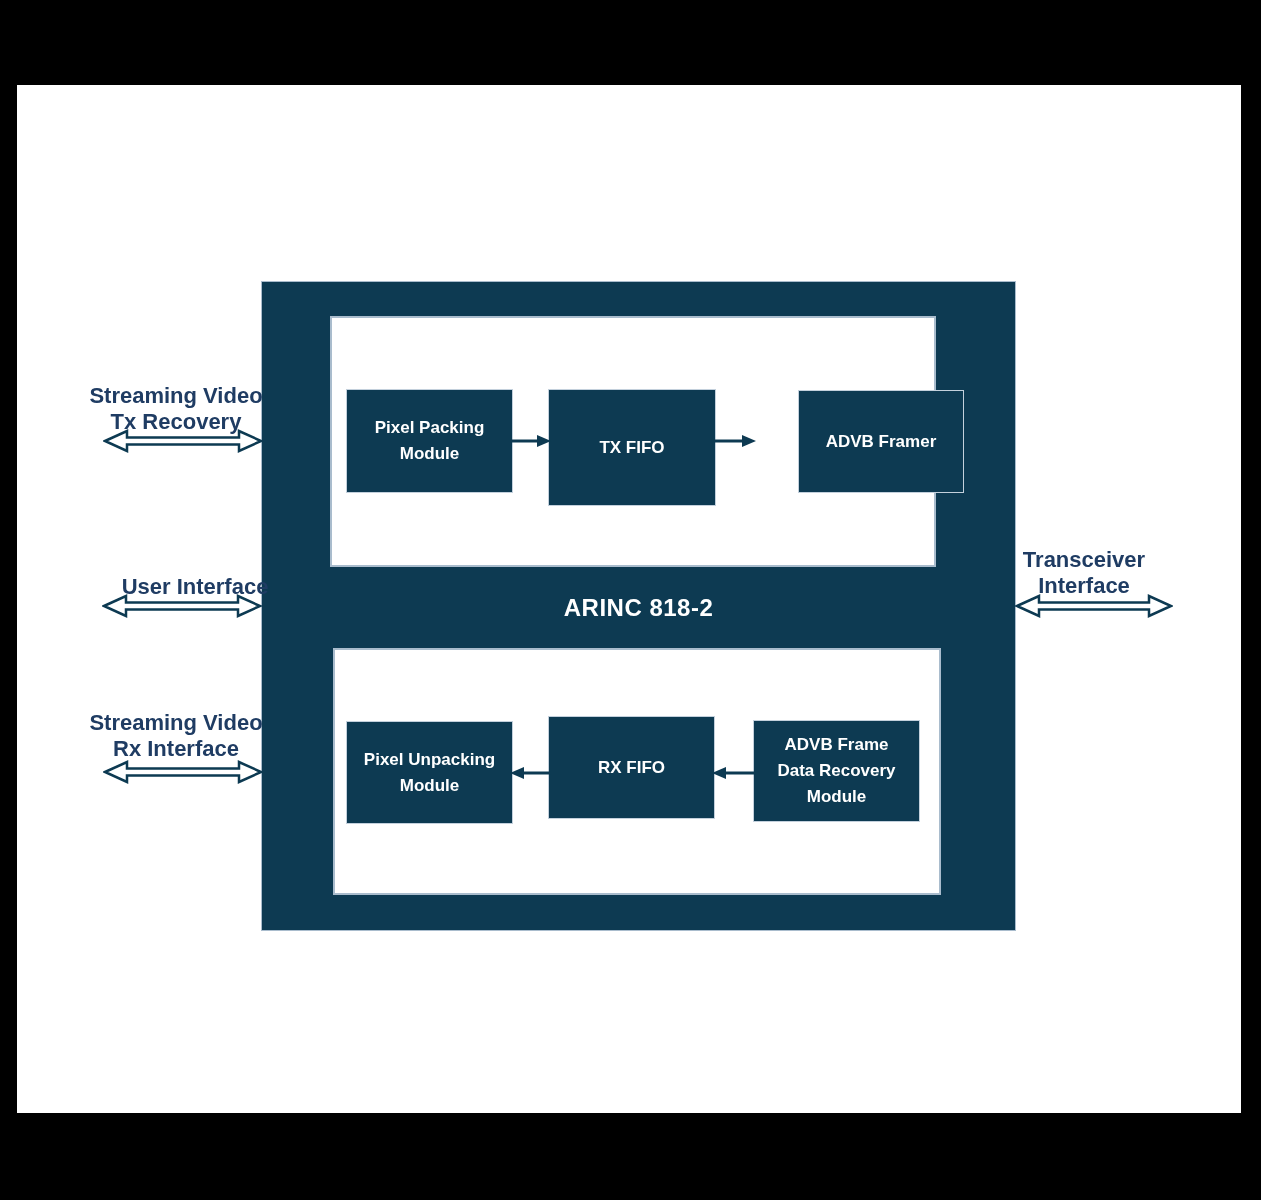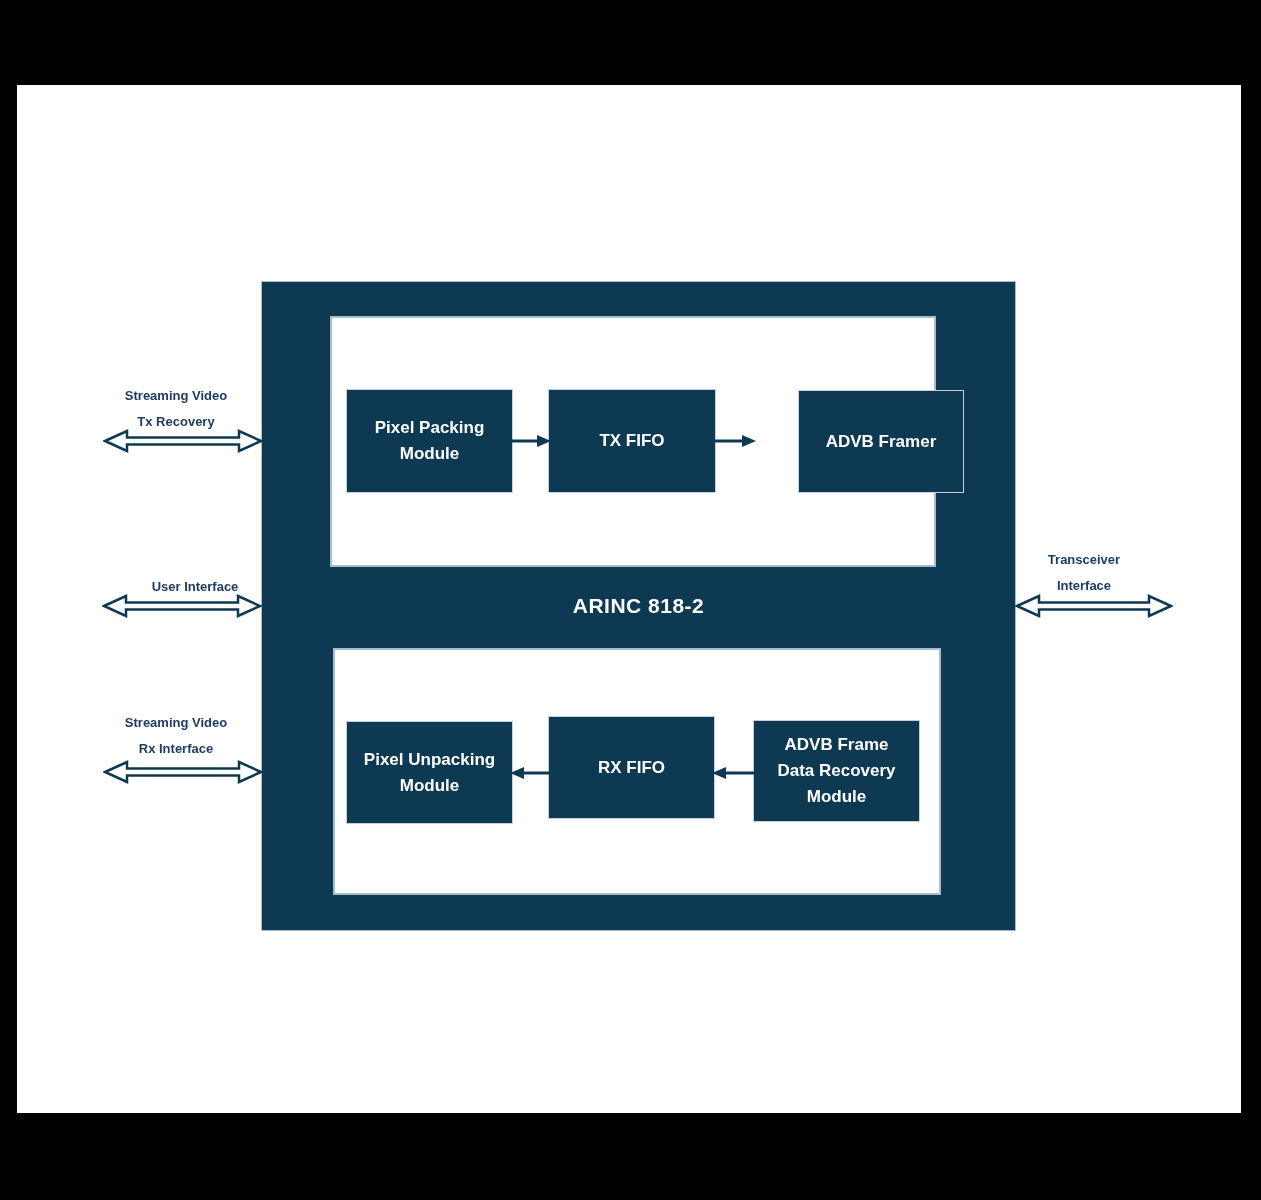--- a/index.html
+++ b/index.html
@@ -40,37 +40,37 @@
   .panel {
     background: var(--canvas);
     border: 2px solid var(--panel-border);
   }
   .tx-panel { left: 330px; top: 316px; width: 606px; height: 251px; }
   .rx-panel { left: 333px; top: 648px; width: 608px; height: 247px; }
   .core-title {
     left: 261px; top: 594px; width: 755px;
     text-align: center;
     color: var(--box-text);
-    font-size: 21px; font-weight: 700;
+    font-size: 24px; font-weight: 700;
     letter-spacing: 0.5px;
   }
   .module-box {
     background: var(--block-fill);
     border: 1px solid var(--box-border);
     color: var(--box-text);
     font-size: 17px; font-weight: 700;
     display: flex; flex-direction: column;
     align-items: center; justify-content: center;
     text-align: center;
     line-height: 26px;
   }
   .module-line:empty { display: none; }
   .iface-label {
     color: var(--label-text);
-    font-size: 13px; font-weight: 700;
+    font-size: 22px; font-weight: 700;
     line-height: 26px;
     text-align: center;
   }
   .iface-line { display: block; }
   .iface-line:empty { display: none; }
   svg { display: block; }
   .flow-line { stroke: var(--arrow-color); stroke-width: 3; }
   .flow-head { fill: var(--arrow-color); }
   .dbl-arrow-shape {
     fill: var(--canvas);
@@ -90,21 +90,21 @@
   <div class="abs core-title">ARINC 818-2</div>
 
   <div class="abs panel tx-panel"></div>
 
   <div class="abs panel rx-panel"></div>
 
   <div class="abs module-box" style="left:346px; top:389px; width:167px; height:104px;">
     <span class="module-line">Pixel Packing</span>
     <span class="module-line">Module</span>
   </div>
-  <div class="abs module-box" style="left:548px; top:389px; width:168px; height:104px;">
+  <div class="abs module-box" style="left:548px; top:389px; width:168px; height:117px;">
     <span class="module-line">TX FIFO</span>
   </div>
   <div class="abs module-box" style="left:753px; top:390px; width:166px; height:103px;margin-left:45px;">
     <span class="module-line">ADVB Framer</span>
   </div>
 
   <svg class="abs" style="left:510px; top:434px;" width="41" height="14" viewBox="0 0 41 14">
     <line class="flow-line" x1="0" y1="7" x2="29" y2="7"></line>
     <polygon class="flow-head" points="27,1 41,7 27,13"></polygon>
   </svg>

